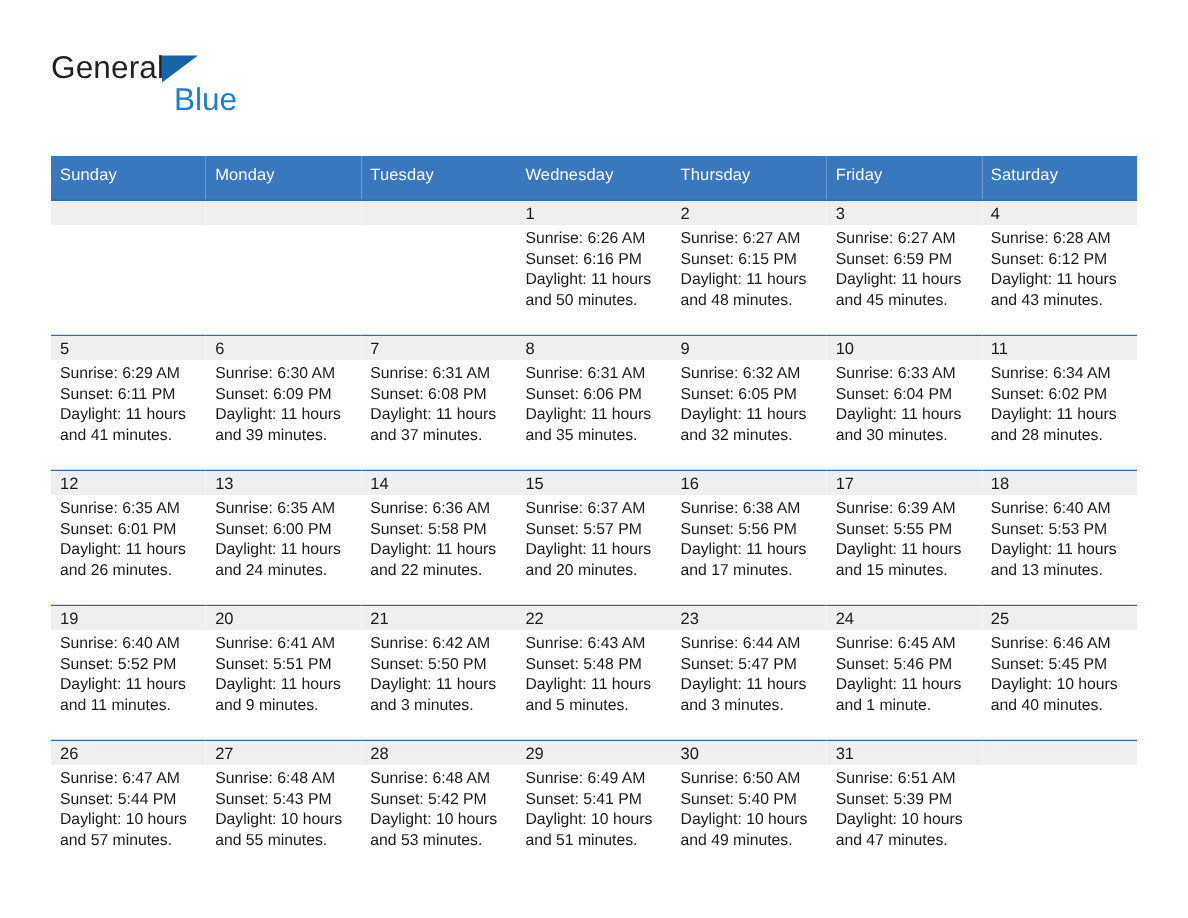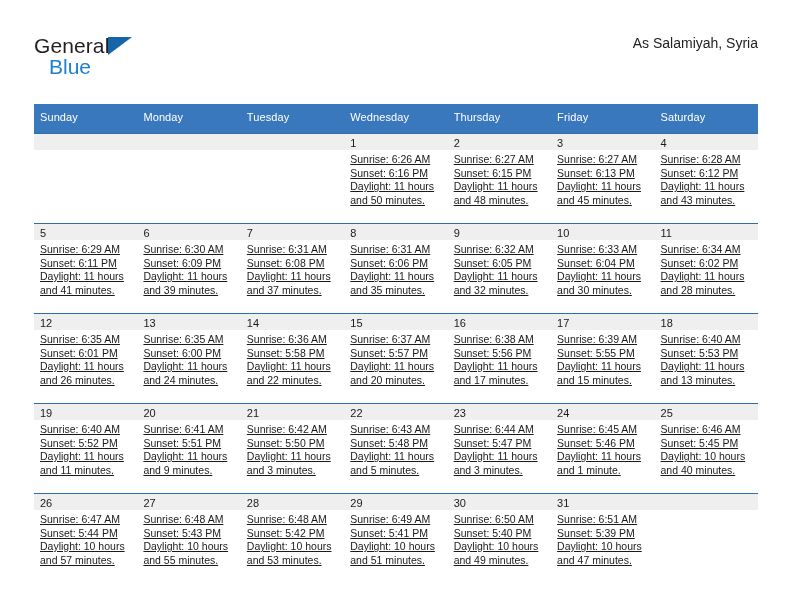--- a/index.html
+++ b/index.html
@@ -44,23 +44,24 @@
     letter-spacing: 0.1px;
     line-height: 24px;
     display: block;
     font-weight: 400;
   }
   .logo-blue {
     font-size: 21px;
     color: #1b7fd4;
     line-height: 24px;
     display: block;
-    margin-left: 15px;
+    margin-left: 36px;
     margin-top: -3px;
     font-weight: 400;
+    text-align: center;
   }
   .logo-triangle {
     position: absolute;
     left: 74px;
     top: 3px;
     width: 0;
     height: 0;
     border-left: 24px solid #1565a8;
     border-bottom: 18px solid transparent;
   }
@@ -133,41 +134,39 @@
     box-sizing: border-box;
   }
   .daycell.empty .daynum-band {
     background: #efefef;
   }
   .details {
     padding: 3px 5px 0 6px;
     font-size: 10.5px;
     line-height: 13.6px;
     color: #1a1a1a;
-    text-decoration: underline;
   }
   .details div {
     white-space: nowrap;
   }
 </style>
 </head>
 <body>
 
 <div class="page">
 
   <div class="header">
 
     <div class="logo">
       <span class="logo-general">General</span>
       <span class="logo-triangle"></span>
       <span class="logo-blue">Blue</span>
     </div>
 
     <div class="title-block">
-      <div class="cal-subtitle">As Salamiyah, Syria</div>
     </div>
 
   </div>
 
   <table class="calendar">
     <thead>
       <tr>
         <th>Sunday</th>
         <th>Monday</th>
         <th>Tuesday</th>
@@ -214,21 +213,21 @@
                 <div>Daylight: 11 hours</div>
                 <div>and 48 minutes.</div>
               </div>
             </div>
           </td>
           <td>
             <div class="daycell">
               <div class="daynum-band">3</div>
               <div class="details">
                 <div>Sunrise: 6:27 AM</div>
-                <div>Sunset: 6:13 PM</div>
+                <div>Sunset: 6:59 PM</div>
                 <div>Daylight: 11 hours</div>
                 <div>and 45 minutes.</div>
               </div>
             </div>
           </td>
           <td>
             <div class="daycell">
               <div class="daynum-band">4</div>
               <div class="details">
                 <div>Sunrise: 6:28 AM</div>

